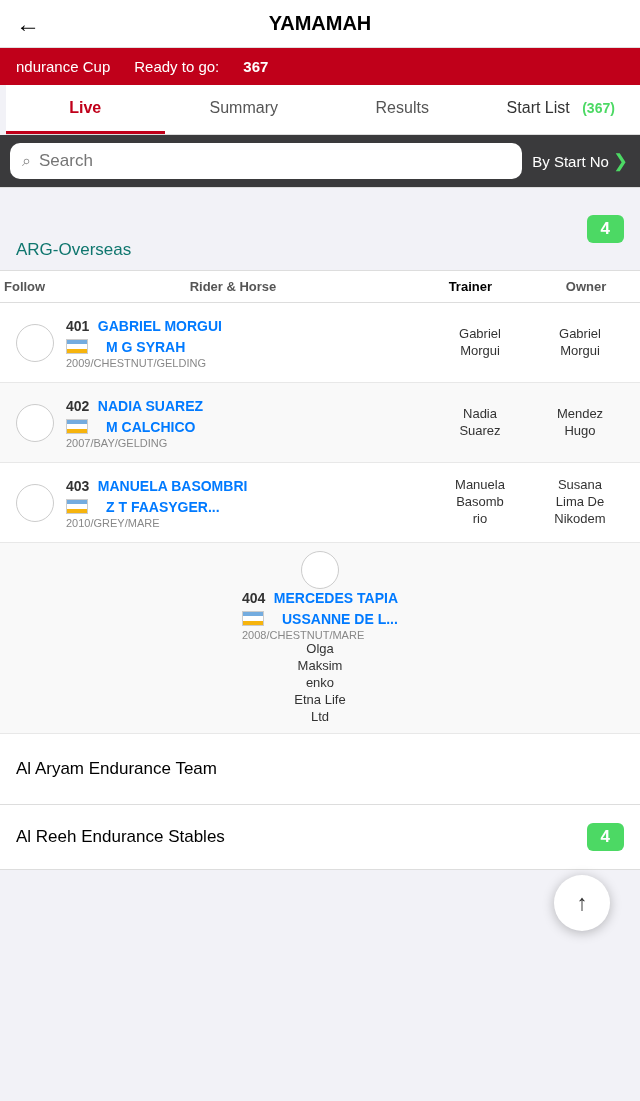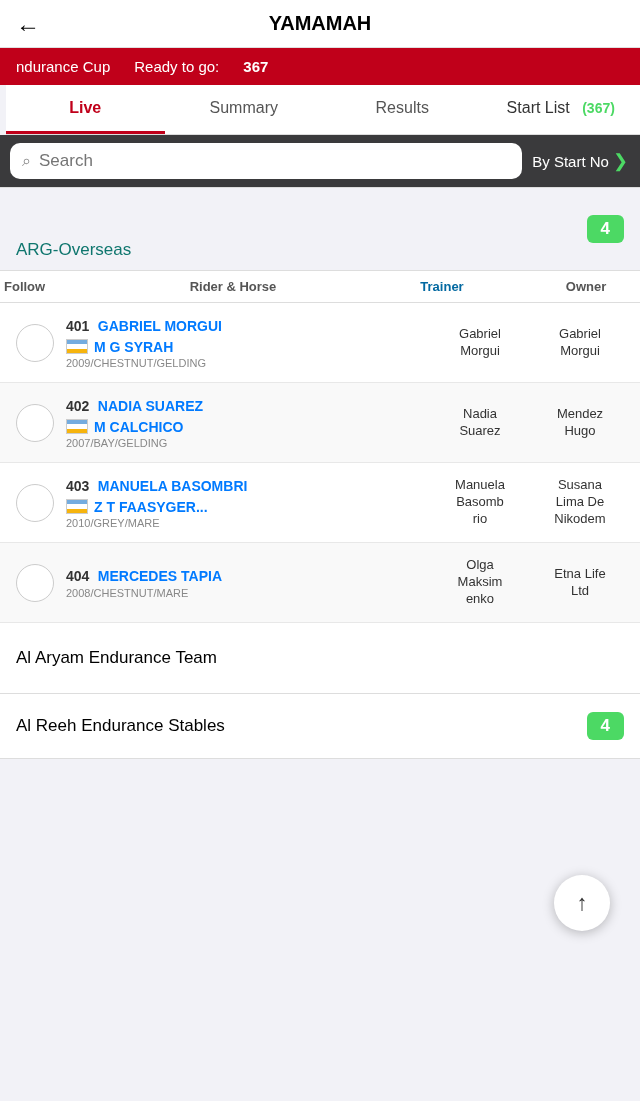--- a/index.html
+++ b/index.html
@@ -34,31 +34,31 @@
 
     
     .group-header { display: flex; align-items: center; justify-content: space-between; padding: 10px 16px; background: #f2f2f7; border-bottom: 1px solid #ddd; border-top: 1px solid #ddd; }
     .group-name { font-size: 17px; color: #0f766e; margin-top: 42px; }
     .group-badge { background: #4cd964; color: #fff; font-size: 17px; font-weight: 700; border-radius: 6px; padding: 4px 14px; }
 
     
     .table-header { display: flex; background: #fff; padding: 8px 4px; border-bottom: 1px solid #ddd; gap: 44px; }
     .col-follow { width: 70px; font-size: 13px; color: #555; font-weight: 600; }
     .col-rider { flex: 1; font-size: 13px; color: #555; font-weight: 600; text-align: center; }
-    .col-trainer { width: 100px; font-size: 13px; color: #0369a1; font-weight: 600; text-align: center; }
+    .col-trainer { width: 100px; font-size: 13px; color: #000000; font-weight: 600; text-align: right; }
     .col-owner { width: 100px; font-size: 13px; color: #555; font-weight: 600; text-align: center; }
 
     
     .entry-row { display: flex; align-items: center; background: #fff; border-bottom: 1px solid #e8e8e8; padding: 8px 10px; min-height: 80px; }
     .entry-row:nth-child(even) { background: #f9f9f9; }
     .follow-circle { width: 38px; height: 38px; border-radius: 50%; border: 1.5px solid #ccc; background: #fff; cursor: pointer; flex-shrink: 0; }
     .entry-main { flex: 1; padding: 0 6px; }
     .entry-number { font-size: 14px; font-weight: 700; color: #333; display: inline; margin-right: 4px; }
     .entry-rider-name { font-size: 14px; font-weight: 600; color: #007aff; display: inline; }
-    .entry-horse-row { display: flex; align-items: flex-start; gap: 6px; margin-top: 4px; }
+    .entry-horse-row { display: flex; align-items: flex-start; gap: 18px; margin-top: 4px; }
     .flag { width: 22px; height: 15px; background: linear-gradient(to bottom, #74acdf 0%, #74acdf 33%, #fff 33%, #fff 66%, #f6b40e 66%, #f6b40e 100%); border: 0.5px solid #ccc; flex-shrink: 0; }
     .entry-horse-name { font-size: 14px; font-weight: 600; color: #007aff; }
     .entry-horse-details { font-size: 11px; color: #888; margin-top: 2px; }
     .entry-trainer { width: 100px; font-size: 13px; color: #333; text-align: center; line-height: 1.3; }
     .entry-owner { width: 100px; font-size: 13px; color: #333; text-align: center; line-height: 1.3; }
 
     
     .fab { position: fixed; bottom: 170px; right: 30px; width: 56px; height: 56px; border-radius: 50%; background: #fff; box-shadow: 0 2px 12px rgba(0,0,0,0.25); display: flex; align-items: center; justify-content: center; cursor: pointer; z-index: 100; }
     .fab-arrow { font-size: 22px; color: #333; }
     .group-row { display: flex; align-items: center; justify-content: space-between; padding: 18px 16px; background: #fff; border-bottom: 1px solid #ddd; }
@@ -168,28 +168,32 @@
     <div class="entry-horse-row">
       <div class="flag"></div>
       <span class="entry-horse-name">Z T FAASYGER...</span>
     </div>
     <div class="entry-horse-details">2010/GREY/MARE</div>
   </div>
   <div class="entry-trainer">Manuela<br>Basomb<br>rio</div>
   <div class="entry-owner">Susana<br>Lima De<br>Nikodem</div>
 </div>
 
-<div class="entry-row" style="background:#f9f9f9;">
+<div class="entry-row" style="background:#f9f9f9;flex-direction:column;">
   <div style="width:50px; display:flex; justify-content:center;">
     <div class="follow-circle"></div>
   </div>
   <div class="entry-main">
     <div>
       <span class="entry-number">404</span>
       <span class="entry-rider-name">MERCEDES TAPIA</span>
+    </div>
+    <div class="entry-horse-row">
+      <div class="flag"></div>
+      <span class="entry-horse-name">USSANNE DE L...</span>
     </div>
     <div class="entry-horse-details">2008/CHESTNUT/MARE</div>
   </div>
   <div class="entry-trainer">Olga<br>Maksim<br>enko</div>
   <div class="entry-owner">Etna Life<br>Ltd</div>
 </div>
 
 <div class="group-row">
   <span class="group-row-name">Al Aryam Endurance Team</span>
   <div class="group-row-empty"></div>

